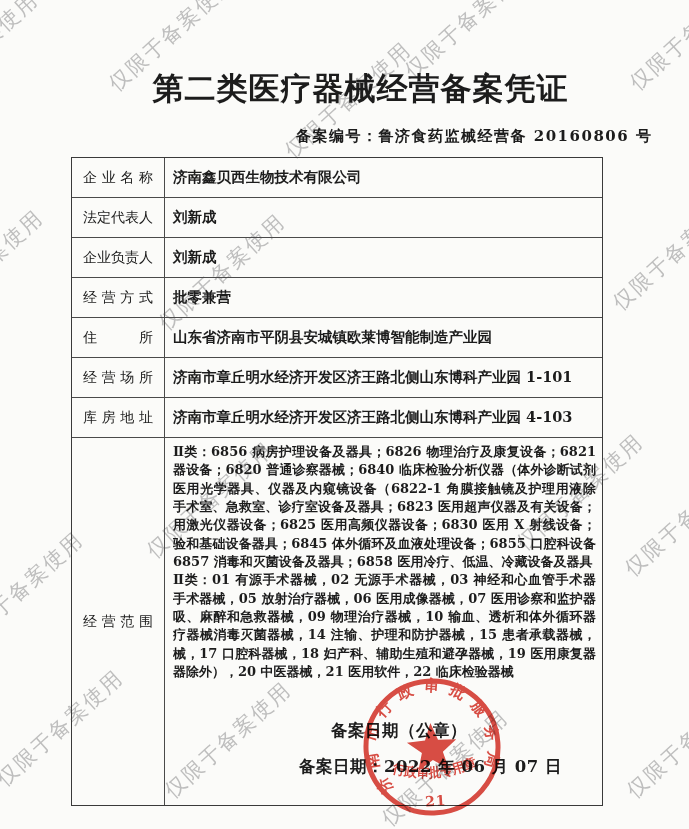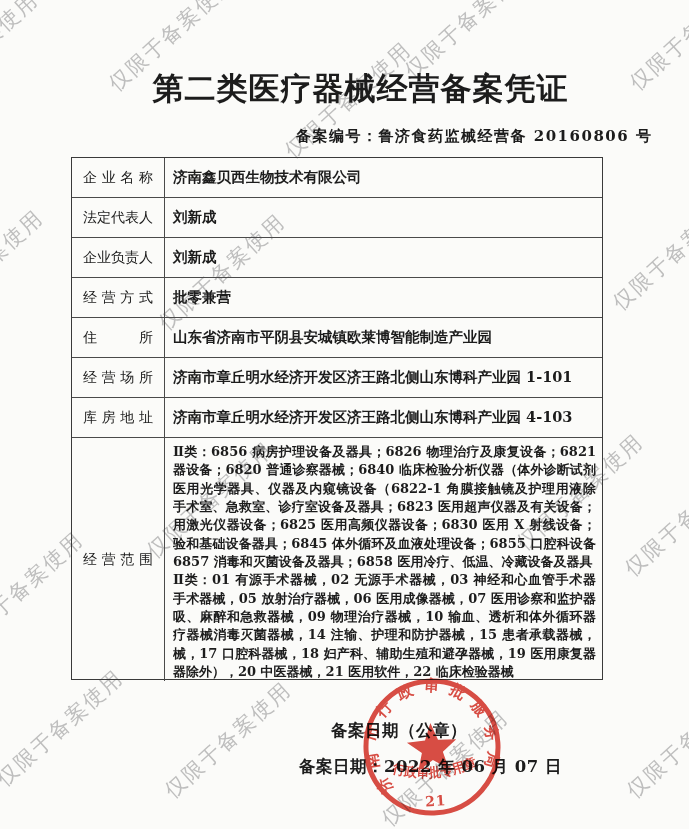--- a/index.html
+++ b/index.html
@@ -33,21 +33,21 @@
   }
   .filing-no{
     position:absolute;left:296px;top:127px;
     font-size:15px;font-weight:700;
     letter-spacing:1.5px;
     z-index:2;white-space:nowrap;
   }
   
   .info-table{
     position:absolute;left:71px;top:157px;
-    width:532px;height:523px;
+    width:532px;height:649px;
     border:1.4px solid #3a3a3a;
     box-sizing:border-box;
     display:flex;flex-direction:column;
     z-index:2;
     background:transparent;
   }
   .t-row{
     display:flex;flex:0 0 40px;
     border-bottom:1px solid #4a4a4a;
     box-sizing:border-box;

